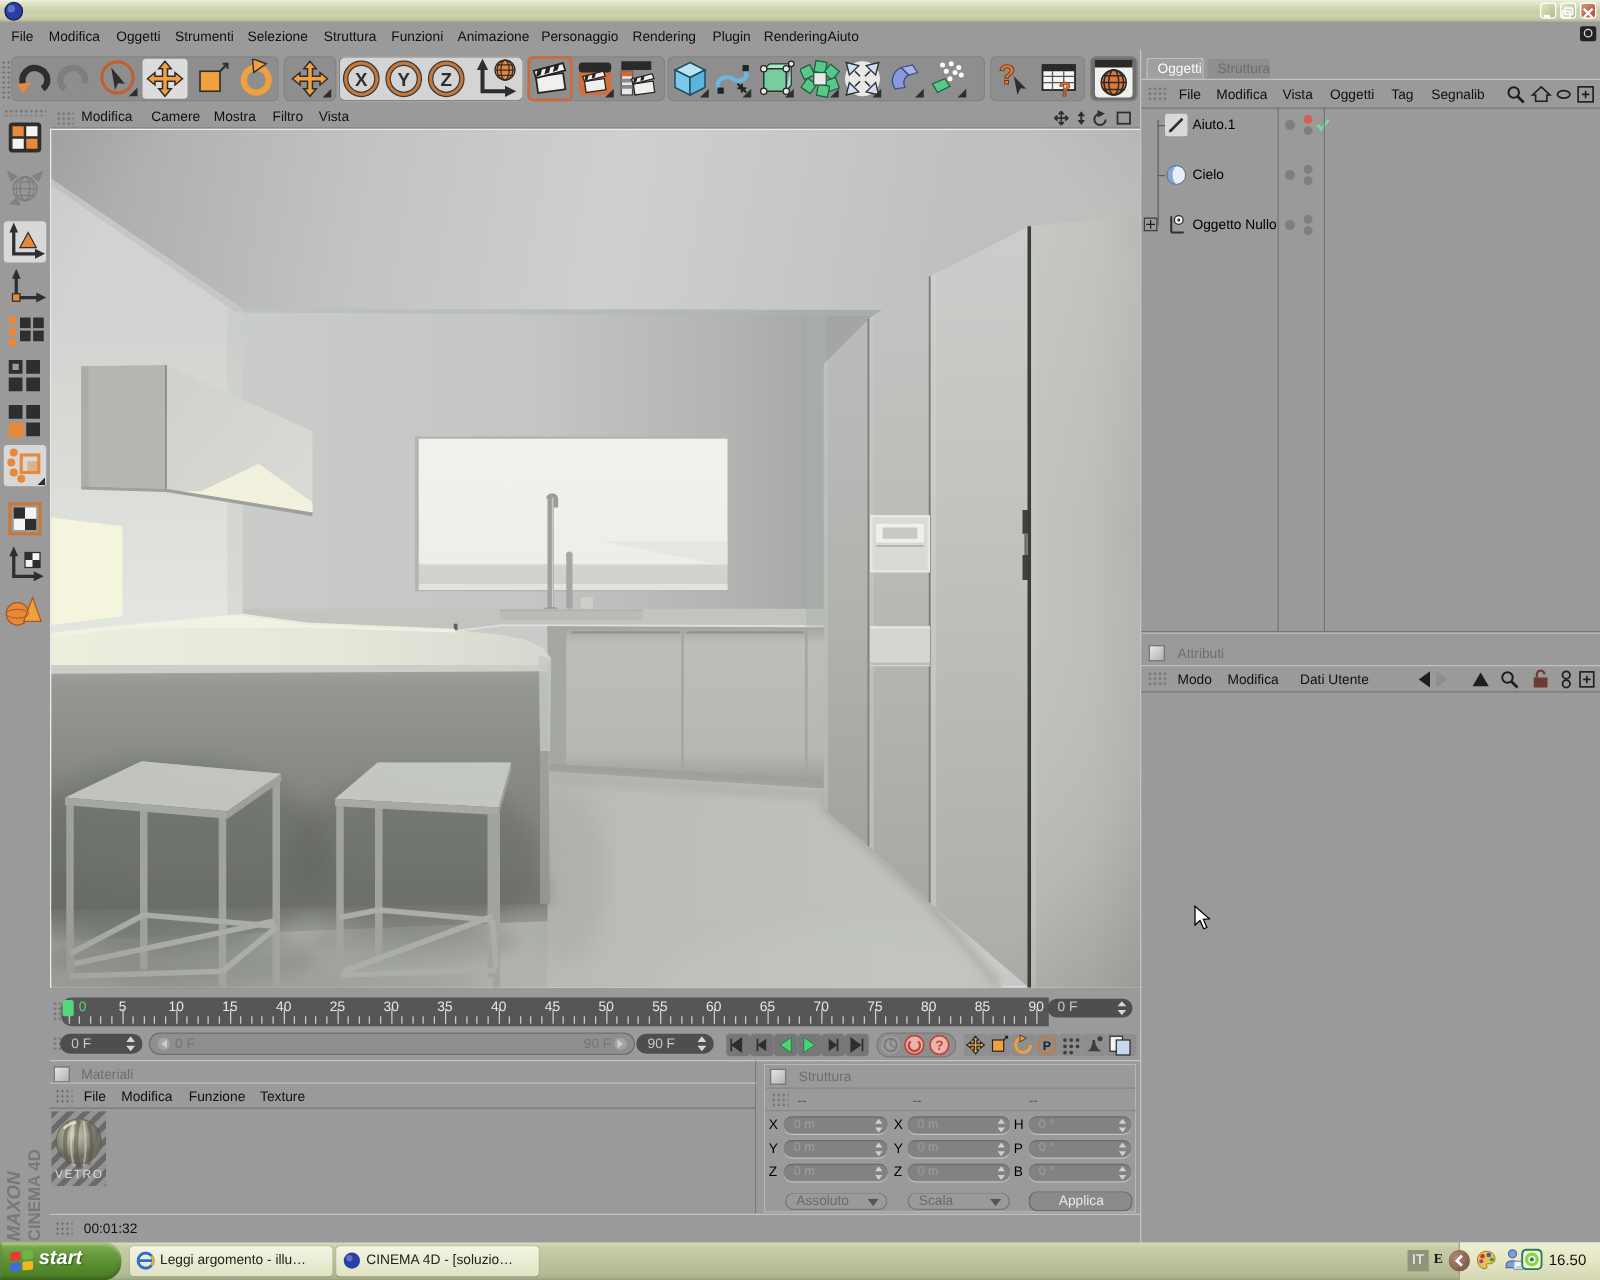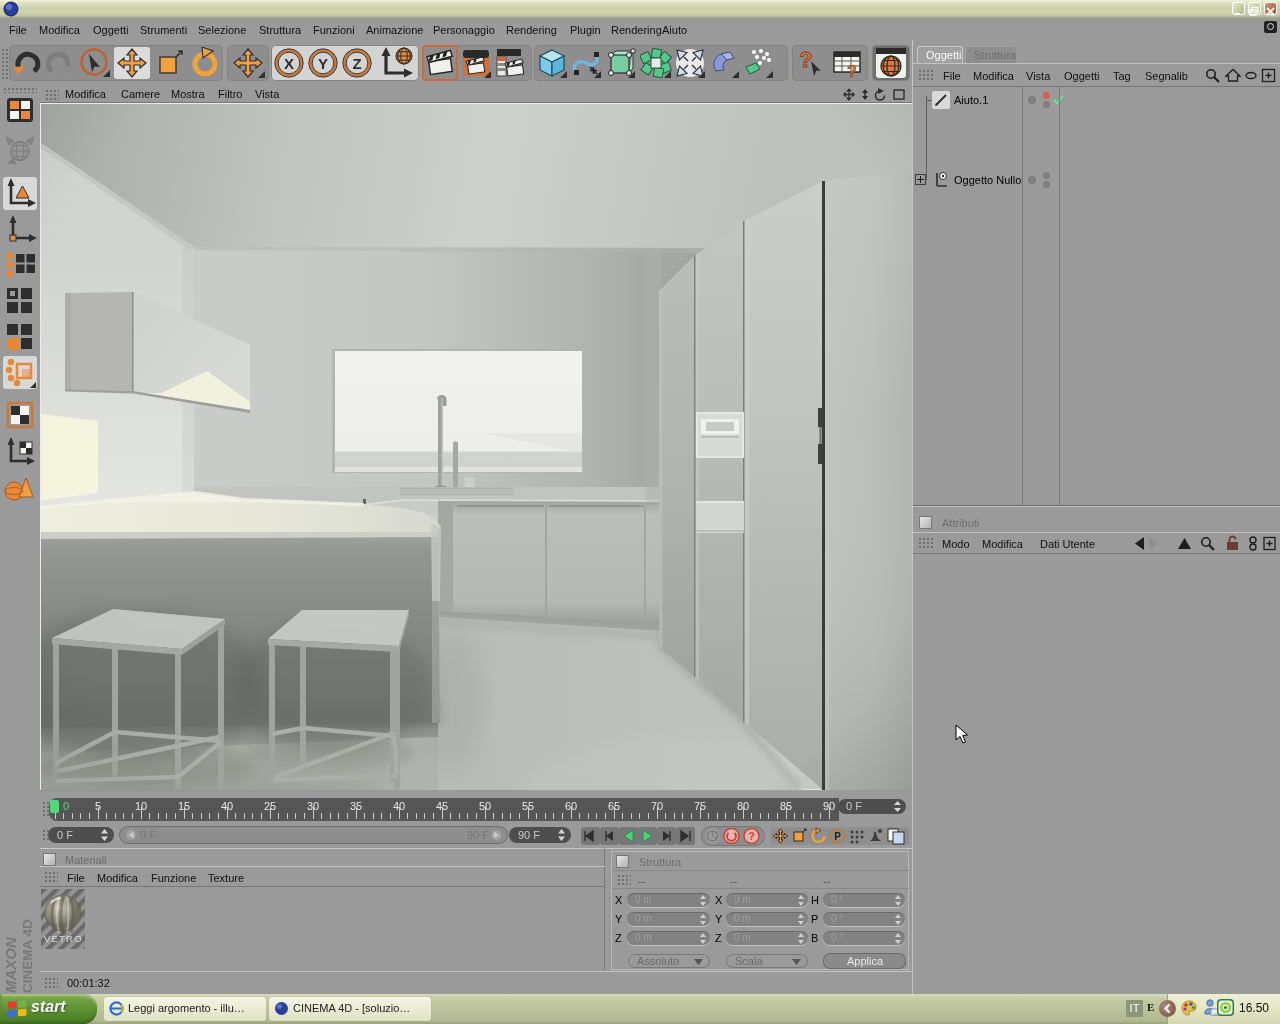--- a/index.html
+++ b/index.html
@@ -727,20 +727,32 @@
         <path d="M4 14 L12 6 M12 6 L14 4" stroke="#2e2e2e" stroke-width="2"></path>
         <path d="M3 15 L6 14 L4 12 Z" fill="#2e2e2e"></path>
       </svg>
    <span style="position:absolute;left:41px;top:4px">Aiuto.1</span>
    <div class="dot" style="left:115px;top:6px;width:8px;height:8px"></div>
    <div class="dot" style="left:130px;top:2px;width:7px;height:7px;background:#d85c50"></div>
    <div class="dot" style="left:130px;top:11px;width:7px;height:7px"></div>
    <svg style="position:absolute;left:139px;top:3px" width="13" height="13">
         <path d="M2 7 L5 10.5 L11 2.5" stroke="#6ee2a0" stroke-width="2" fill="none"></path>
       </svg>
+ </div>
+ <div class="objrow" style="top:90px">
+   <div style="position:absolute;left:13px;top:10px;width:6px;height:1px;background:#5e5e5e"></div>
+   <svg style="position:absolute;left:19px;top:1px" width="18" height="18">
+        <circle cx="9" cy="9" r="7.5" fill="#e8eef8"></circle>
+        <path d="M9 1.5 A7.5 7.5 0 0 0 9 16.5 A 11 11 0 0 1 9 1.5" fill="#88a8d8"></path>
+        <circle cx="9" cy="9" r="7.5" fill="none" stroke="#4a6a9a" stroke-width=".8"></circle>
+      </svg>
+   <span style="position:absolute;left:41px;top:4px">Cielo</span>
+   <div class="dot" style="left:115px;top:6px;width:8px;height:8px"></div>
+   <div class="dot" style="left:130px;top:2px;width:7px;height:7px"></div>
+   <div class="dot" style="left:130px;top:11px;width:7px;height:7px"></div>
  </div>
  <div class="objrow" style="top:130px">
    <div style="position:absolute;left:2px;top:4px;width:11px;height:11px;background:#9a9a9a;border:1px solid #3e3e3e;box-sizing:border-box"></div>
    <div style="position:absolute;left:4px;top:9px;width:7px;height:1px;background:#1e1e1e"></div>
    <div style="position:absolute;left:7px;top:6px;width:1px;height:7px;background:#1e1e1e"></div>
    <svg style="position:absolute;left:19px;top:1px" width="18" height="18">
         <path d="M5 2 L5 15 M5 15 L15 15" stroke="#2e2e2e" stroke-width="1.6" fill="none"></path>
         <circle cx="11" cy="5" r="3.5" fill="#f0f0ee" stroke="#2e2e2e" stroke-width="1"></circle>
         <circle cx="11" cy="5" r="1.2" fill="#2e2e2e"></circle>
       </svg>

